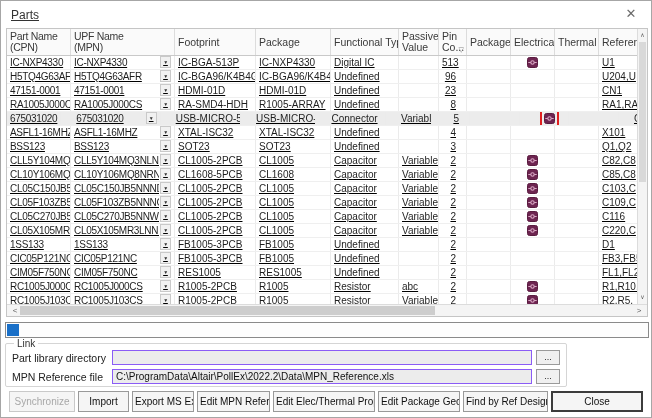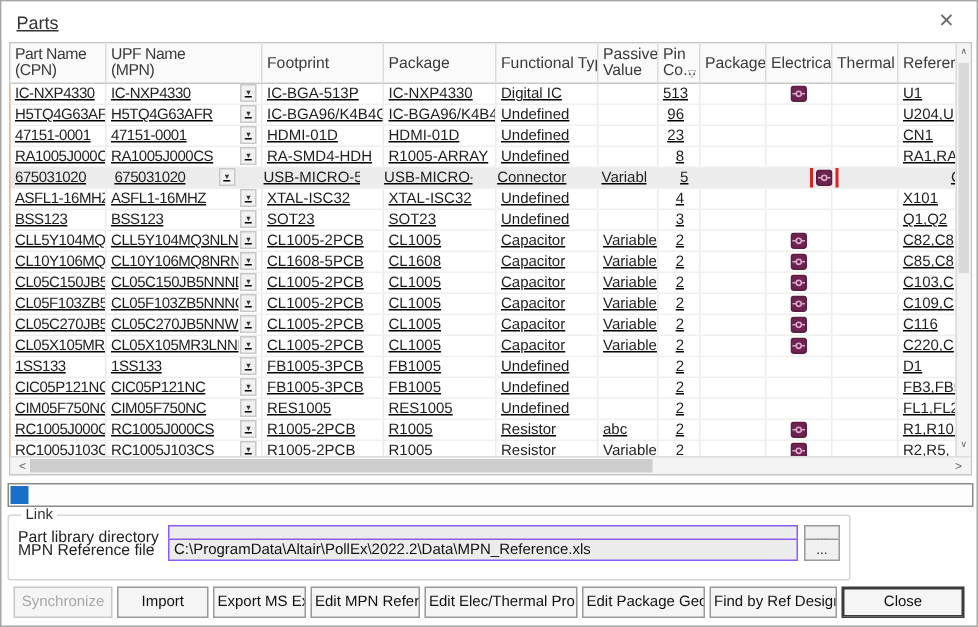--- a/index.html
+++ b/index.html
@@ -53,31 +53,31 @@
   .hthumb { position:absolute; left:13px; top:1px; width:415px; height:9px; background:#cdcdcd; }
 
   
   .progress { position:absolute; left:4px; top:321px; width:644px; height:16px; border:1px solid #8a8a8a; background:#fdfdfd; }
   .progress-fill { position:absolute; left:1px; top:1px; bottom:1px; width:12px; background:#1a70c8; }
 
   
   .group { position:absolute; left:4px; top:342px; width:562px; height:44px; border:1px solid #d5d5d5; border-radius:2px; }
   .group-label { position:absolute; left:8px; top:-6px; background:#ffffff; padding:0 3px; font-size:10px; color:#333; }
   .frow { position:absolute; left:6px; right:6px; height:15px; display:flex; align-items:center; }
-  .frow.r1 { top:6px; } .frow.r2 { top:15px; }
+  .frow.r1 { top:6px; } .frow.r2 { top:25px; }
   .flabel { width:100px; font-size:10.5px; color:#222; flex:0 0 auto; }
   .finput { flex:1; height:15px; border:1px solid #8b5cf6; background:#ececec; font-family:"Liberation Sans", sans-serif; font-size:10px; color:#111; padding:0 3px; margin-right:4px; }
   .browse { width:24px; height:15px; background:#f0f0f0; border:1px solid #9a9a9a; font-size:9px; line-height:11px; color:#222; flex:0 0 auto; }
 
   
   .btnbar { position:absolute; left:8px; right:8px; top:390px; height:21px; display:flex; gap:3px; }
   .btn { height:21px; background:#f5f5f5; border:1px solid #999; font-family:"Liberation Sans", sans-serif; font-size:10px; color:#111; padding:0 2px; white-space:nowrap; overflow:hidden; }
   .btn.disabled { color:#a8a8a8; border-color:#c9c9c9; }
   .btn.focused { box-shadow: inset 0 0 0 1px #3c3c3c; border-color:#3c3c3c; }
-  .b0{width:66px}.b1{width:61px}.b2{width:62px}.b3{width:73px}.b4{width:102px}.b5{width:82px}.b6{width:85px}.b7{flex:1}
+  .b0{width:66px}.b1{width:51px}.b2{width:62px}.b3{width:73px}.b4{width:102px}.b5{width:82px}.b6{width:85px}.b7{flex:1}
 </style>
 </head>
 <body>
 
 <div class="window">
 
   <div class="titlebar">
     <span class="title">Parts</span>
     <span class="close-btn">✕</span>
   </div>

